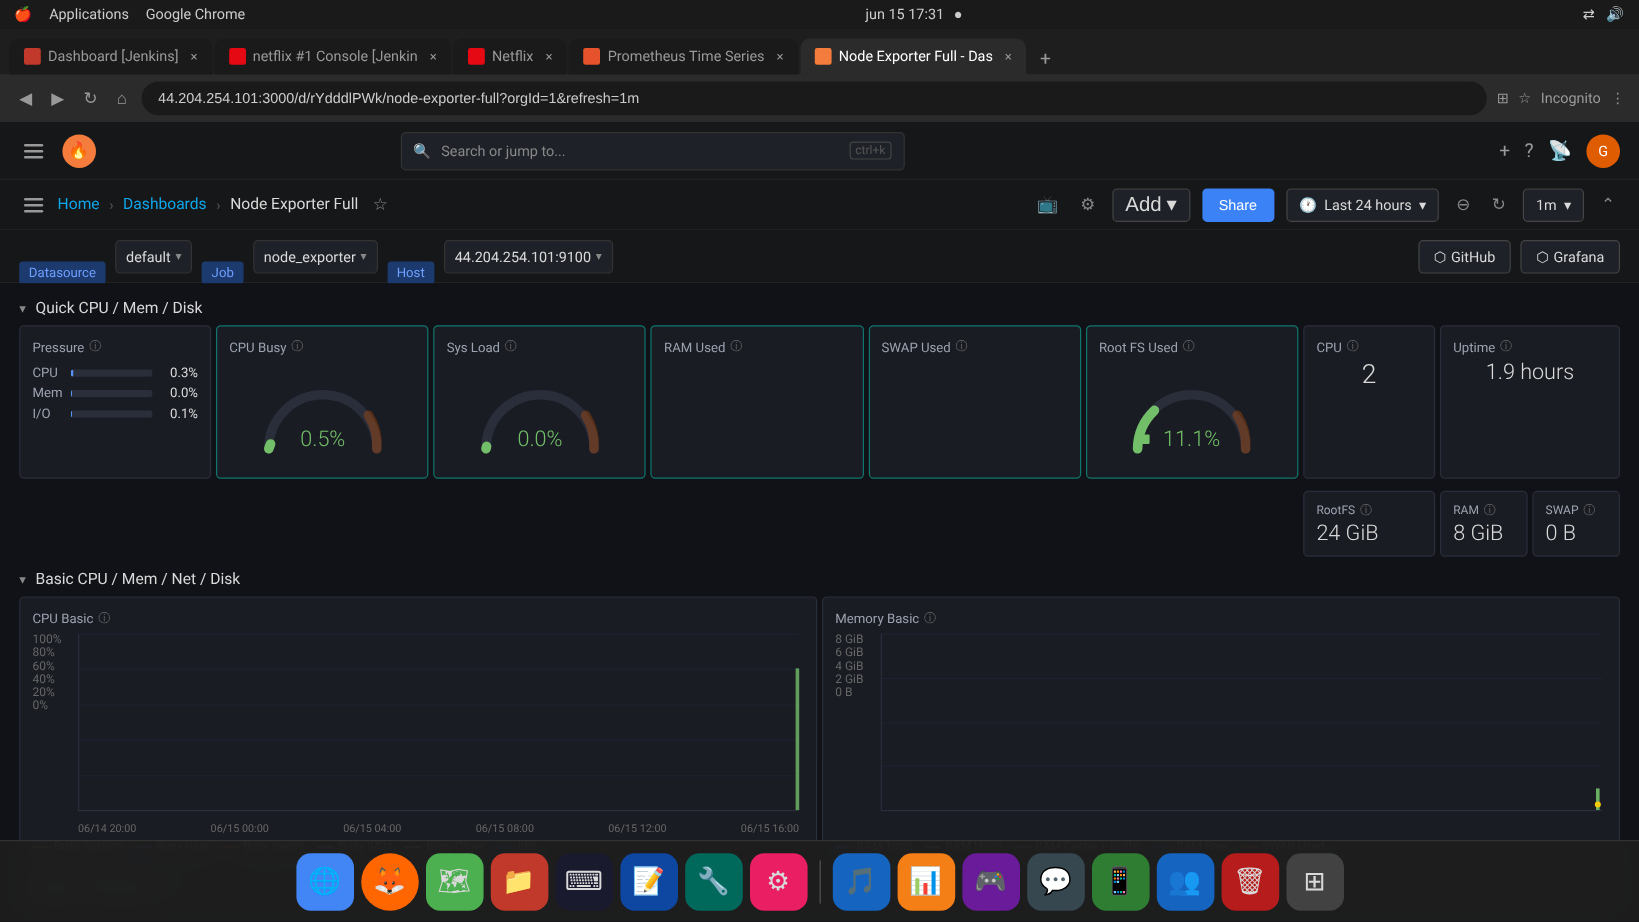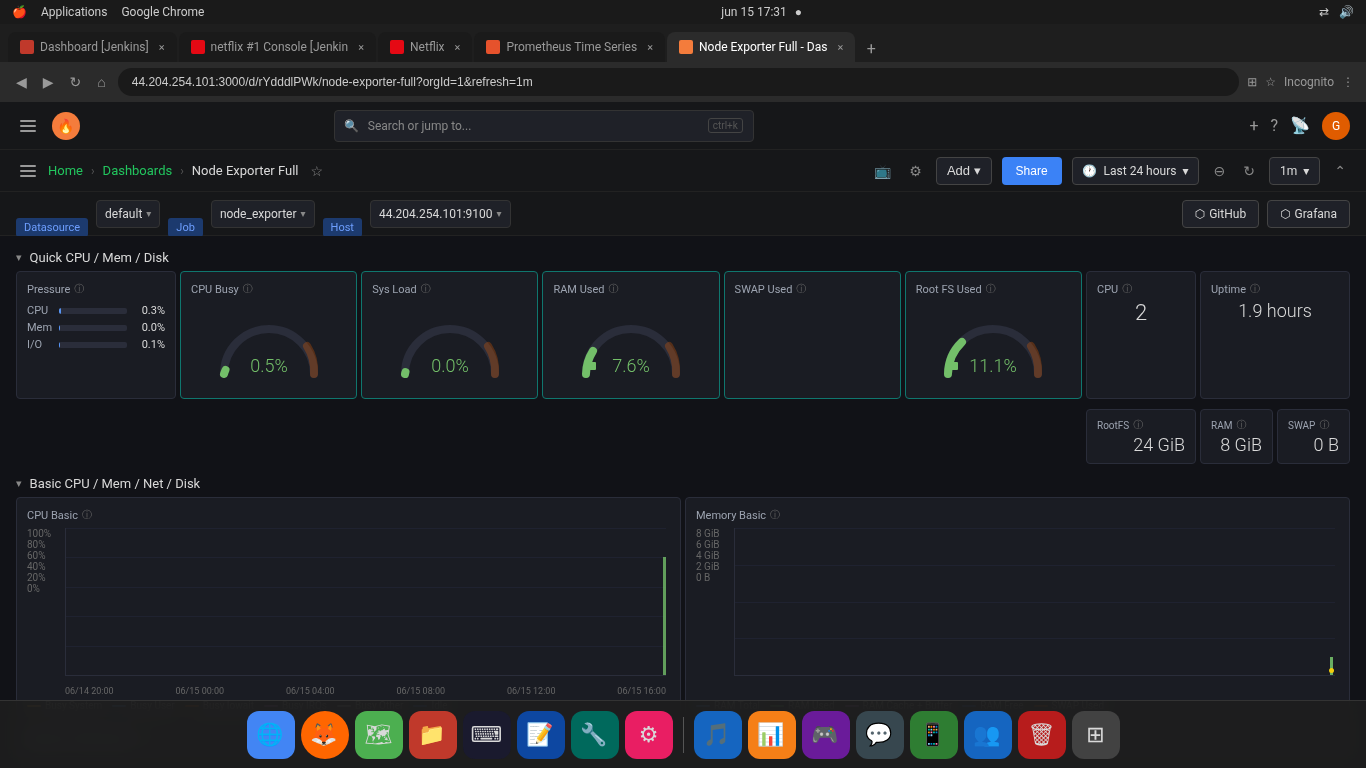--- a/index.html
+++ b/index.html
@@ -32,27 +32,27 @@
     
     .grafana-topbar { height: 48px; background: #161719; display: flex; align-items: center; padding: 0 16px; gap: 12px; border-bottom: 1px solid #222; }
     .grafana-logo { width: 28px; height: 28px; background: #f47c3c; border-radius: 50%; display: flex; align-items: center; justify-content: center; color: #fff; font-size: 14px; flex-shrink: 0; }
     .search-bar { flex: 1; max-width: 420px; background: #1f2128; border: 1px solid #333; border-radius: 4px; height: 32px; display: flex; align-items: center; padding: 0 10px; gap: 8px; color: #888; font-size: 12px; margin: 0 auto; }
     .topbar-right { display: flex; align-items: center; gap: 12px; margin-left: auto; color: #999; font-size: 13px; }
     .topbar-icon-btn { color: #999; cursor: pointer; font-size: 16px; }
     .avatar { width: 28px; height: 28px; border-radius: 50%; background: #e05c00; display: flex; align-items: center; justify-content: center; color: #fff; font-size: 12px; cursor: pointer; }
 
     
     .breadcrumb-bar { height: 42px; background: #161719; display: flex; align-items: center; padding: 0 16px; gap: 8px; border-bottom: 1px solid #222; }
-    .breadcrumb-item { color: #22c55e; font-size: 13px; cursor: pointer; }
+    .breadcrumb-item { color: #0ea5e9; font-size: 13px; cursor: pointer; }
     .breadcrumb-sep { color: #555; }
     .breadcrumb-current { color: #d9d9d9; font-size: 13px; }
     .star-btn { color: #888; font-size: 14px; margin-left: 4px; cursor: pointer; }
     .breadcrumb-right { margin-left: auto; display: flex; align-items: center; gap: 10px; }
     .btn-share { background: #3b82f6; color: #fff; border: none; border-radius: 4px; padding: 4px 14px; font-size: 12px; cursor: pointer; height: 28px; }
-    .btn-add { background: #1f2128; color: #d9d9d9; border: 1px solid #444; border-radius: 4px; padding: 4px 10px; font-size: 13px; cursor: pointer; height: 28px; display: flex; align-items: center; gap: 4px; }
+    .btn-add { background: #1f2128; color: #d9d9d9; border: 1px solid #444; border-radius: 4px; padding: 4px 10px; font-size: 17px; cursor: pointer; height: 28px; display: flex; align-items: center; gap: 4px; }
     .time-range-btn { background: #1f2128; border: 1px solid #444; border-radius: 4px; padding: 4px 10px; font-size: 12px; color: #d9d9d9; cursor: pointer; height: 28px; display: flex; align-items: center; gap: 6px; }
     .icon-btn { background: none; border: none; color: #888; font-size: 14px; cursor: pointer; padding: 4px; }
 
     
     .filter-bar { height: 44px; background: #161719; display: flex; align-items: center; padding: 0 16px; gap: 8px; border-bottom: 1px solid #222; }
     .filter-label { color: #6e9fff; font-size: 11px; background: #1c3a6e; padding: 3px 8px; border-radius: 3px; margin-top: 27px; }
     .filter-select { background: #1f2128; border: 1px solid #333; border-radius: 4px; color: #d9d9d9; padding: 4px 8px; font-size: 12px; height: 28px; display: flex; align-items: center; gap: 4px; cursor: pointer; }
     .filter-arrow { color: #888; font-size: 10px; }
     .filter-right { margin-left: auto; display: flex; gap: 8px; }
     .github-btn { background: #1f2128; border: 1px solid #444; border-radius: 4px; padding: 4px 12px; color: #d9d9d9; font-size: 12px; cursor: pointer; height: 28px; display: flex; align-items: center; gap: 4px; }
@@ -339,30 +339,20 @@
             <text x="60" y="68" class="gauge-value" font-size="16">0.0%</text>
           </svg>
         </div>
       </div>
 
       <div class="gauge-panel">
         <div class="stat-panel-title">
           <span>RAM Used</span>
           <span class="info-icon">ⓘ</span>
         </div>
-        <div style="display:flex;align-items:center;justify-content:center;flex:1;padding:4px 0;">
-          <svg width="120" height="80" viewBox="0 0 120 80">
-            <path d="M 15 70 A 45 45 0 0 1 105 70" fill="none" stroke="#2a2d3a" stroke-width="8" stroke-linecap="round"></path>
-            <path d="M 15 70 A 45 45 0 0 1 22 47" fill="none" stroke="#73bf69" stroke-width="8" stroke-linecap="round"></path>
-            <path d="M 98 42 A 45 45 0 0 1 105 70" fill="none" stroke="#e05c00" stroke-width="8" stroke-linecap="round" opacity="0.3"></path>
-
-            <rect x="17" y="58" width="8" height="8" fill="#73bf69" rx="1"></rect>
-            <text x="60" y="68" class="gauge-value" font-size="16">7.6%</text>
-          </svg>
-        </div>
       </div>
 
       <div class="gauge-panel">
         <div class="stat-panel-title">
           <span>SWAP Used</span>
           <span class="info-icon">ⓘ</span>
         </div>
       </div>
 
       <div class="gauge-panel">
@@ -396,21 +386,21 @@
         </div>
         <div class="stat-panel-value" style="font-size:18px;">1.9 hours</div>
       </div>
     </div>
 
     <div style="display:grid; grid-template-columns: 160px 110px 150px; gap:4px; margin-bottom:6px; grid-template-areas: '. rootfs-ram-swap rootfs-ram-swap';">
       <div style="grid-column:2 / span 1; display:grid; grid-template-columns: 1fr 1fr 1fr; gap:4px;">
       </div>
     </div>
 
-    <div style="display:grid; grid-template-columns: 160px repeat(5, 1fr) 110px 150px; gap:4px; margin-bottom:6px;text-align:right;">
+    <div style="display:grid; grid-template-columns: 160px repeat(5, 1fr) 110px 150px; gap:4px; margin-bottom:6px;">
       <div></div>
       <div></div>
       <div></div>
       <div></div>
       <div></div>
       <div></div>
 
       <div class="small-stat">
         <div class="small-stat-title">
           <span>RootFS</span>

